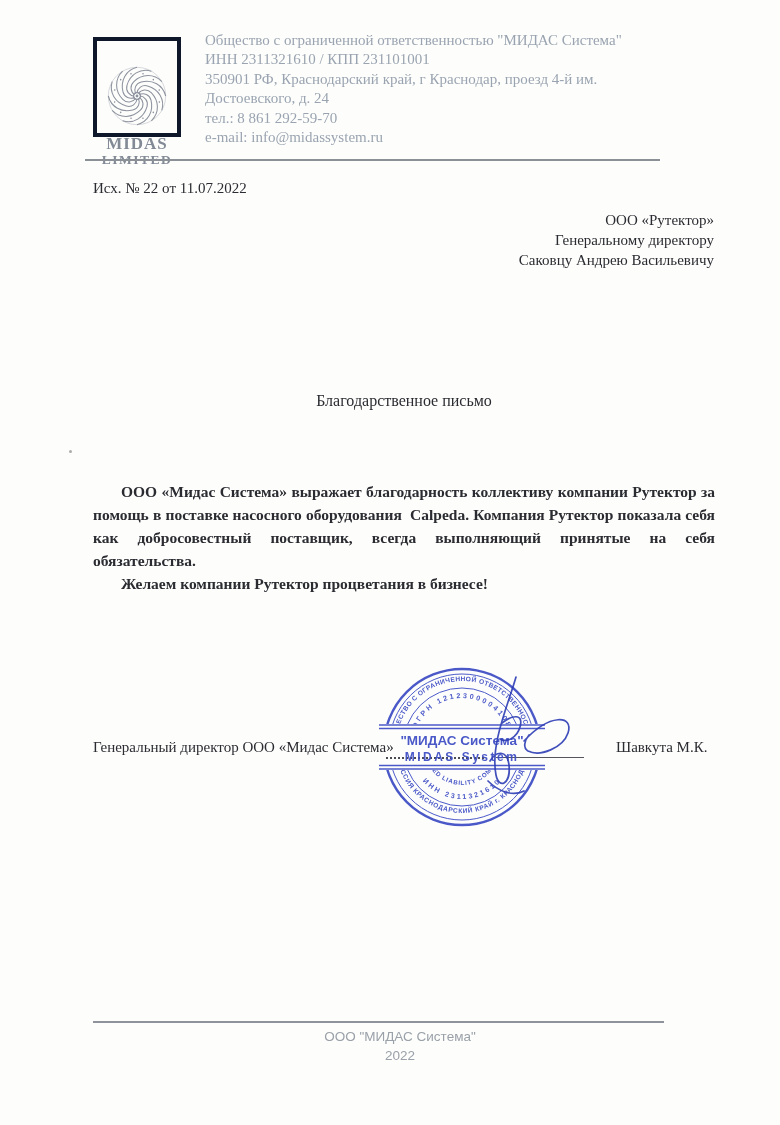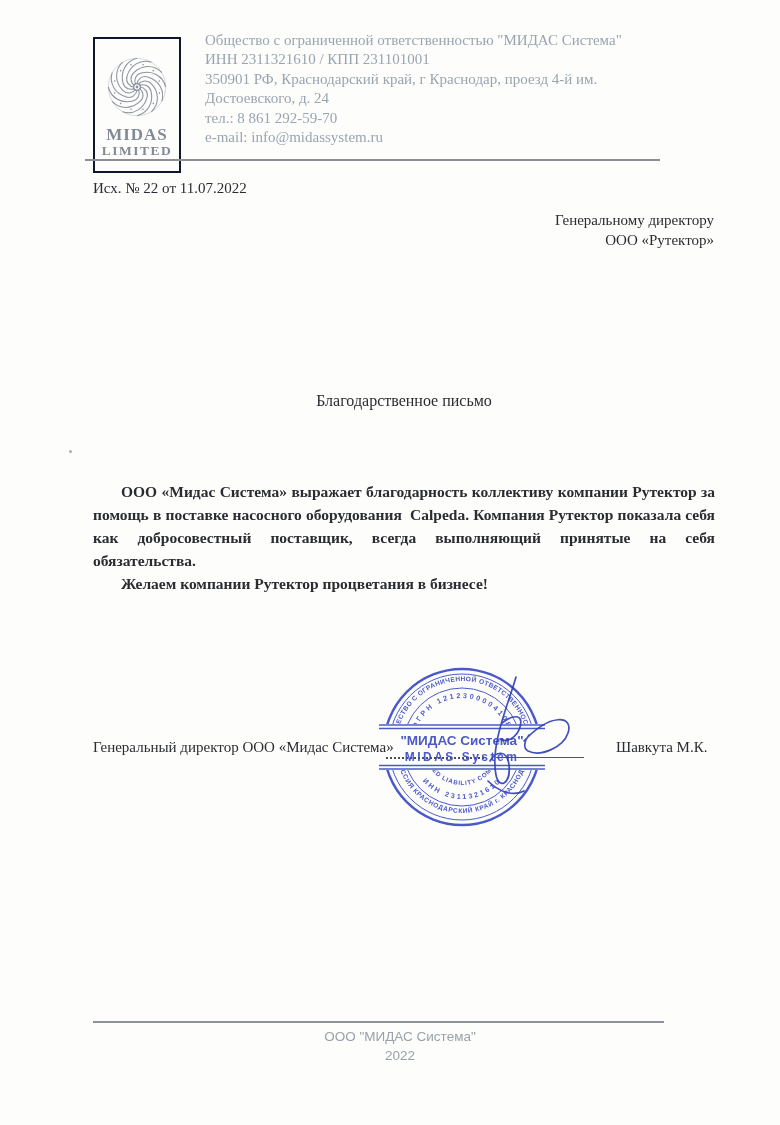--- a/index.html
+++ b/index.html
@@ -4,23 +4,23 @@
 <style>
   html,body{margin:0;padding:0;}
   body{
     width:780px;height:1125px;position:relative;background:#fdfdfc;
     font-family:"Liberation Serif", serif;color:#2b2c31;overflow:hidden;
   }
   .abs{position:absolute;}
 
   
   .logo-box{
-    left:93px;top:37px;width:88px;height:136px;
-    border:2px solid #0f172a;box-sizing:border-box;
-    display:flex;flex-direction:column;align-items:center;padding-top:13px;
+    left:93px;top:37px;width:88px;height:100px;
+    border:4px solid #0f172a;box-sizing:border-box;
+    display:flex;flex-direction:column;align-items:center;padding-top:20px;
   }
   .logo-text{line-height:1;text-align:center;color:#828a95;font-weight:bold;}
   .logo-text .l1{font-size:17px;letter-spacing:1px;}
   .logo-text .l2{font-size:13.5px;letter-spacing:1.5px;margin-top:1px;}
   .company-info{
     left:205px;top:31px;width:480px;
     font-size:15px;line-height:19.4px;color:#9aa4b0;
   }
   .rule-top{left:85px;top:159px;width:575px;height:2px;background:#8b9097;}
 
@@ -105,22 +105,23 @@
   <div>Достоевского, д. 24</div>
   <div>тел.: 8 861 292-59-70</div>
   <div>e-mail: info@midassystem.ru</div>
 </div>
 
 <div class="abs rule-top"></div>
 
 <div class="abs ref-line">Исх. № 22 от 11.07.2022</div>
 
 <div class="abs recipient">
+  <div>ООО «Рутектор»</div>
   <div>Генеральному директору</div>
-  <div>ООО «Рутектор»</div>
+  <div>Саковцу Андрею Васильевичу</div>
 </div>
 
 <div class="abs letter-title">Благодарственное письмо</div>
 <div class="abs speckle"></div>
 
 <div class="abs letter-body">
   <p>ООО «Мидас Система» выражает благодарность коллективу компании Рутектор за помощь в поставке насосного оборудования &nbsp;Calpeda. Компания Рутектор показала себя как добросовестный поставщик, всегда выполняющий принятые на себя обязательства.</p>
   <p>Желаем компании Рутектор процветания в бизнесе!</p>
 </div>
 

